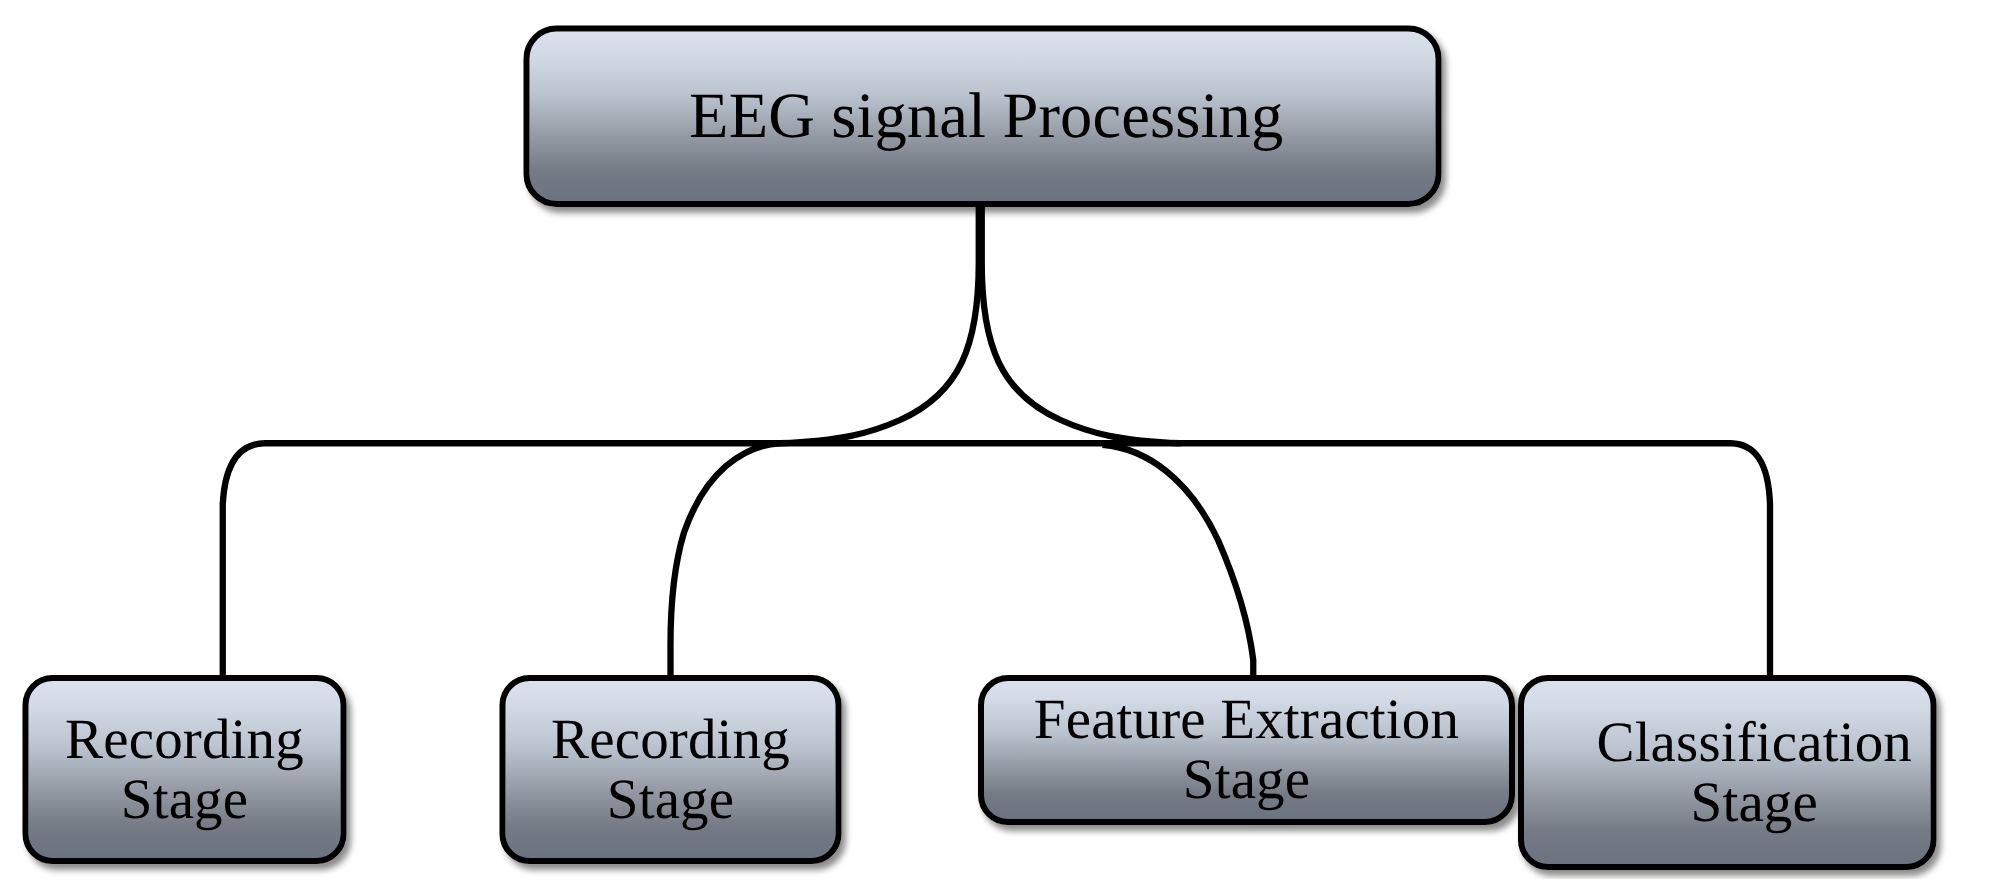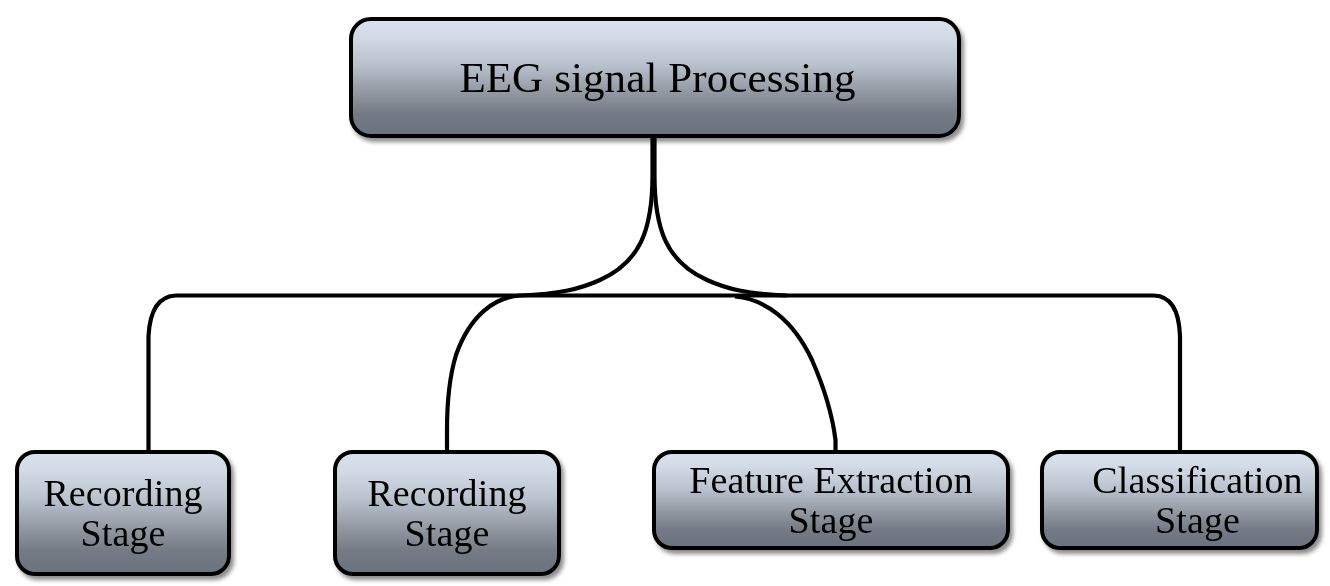--- a/index.html
+++ b/index.html
@@ -73,24 +73,24 @@
     width: 228px;
     height: 126px;
   }
   #node-feature {
     left: 652px;
     top: 450px;
     width: 358px;
     height: 100px;
   }
   #node-classification {
-    left: 1040px;
+    left: 1012px;
     top: 450px;
     width: 279px;
-    height: 100px;
+    height: 130px;
     padding-left: 36px;
   }
   .line2 { display: block; }
 </style>
 </head>
 <body>
 
 <div id="canvas">
 
   <svg id="edges" viewBox="0 0 1330 586" width="1330" height="586" xmlns="http://www.w3.org/2000/svg">

